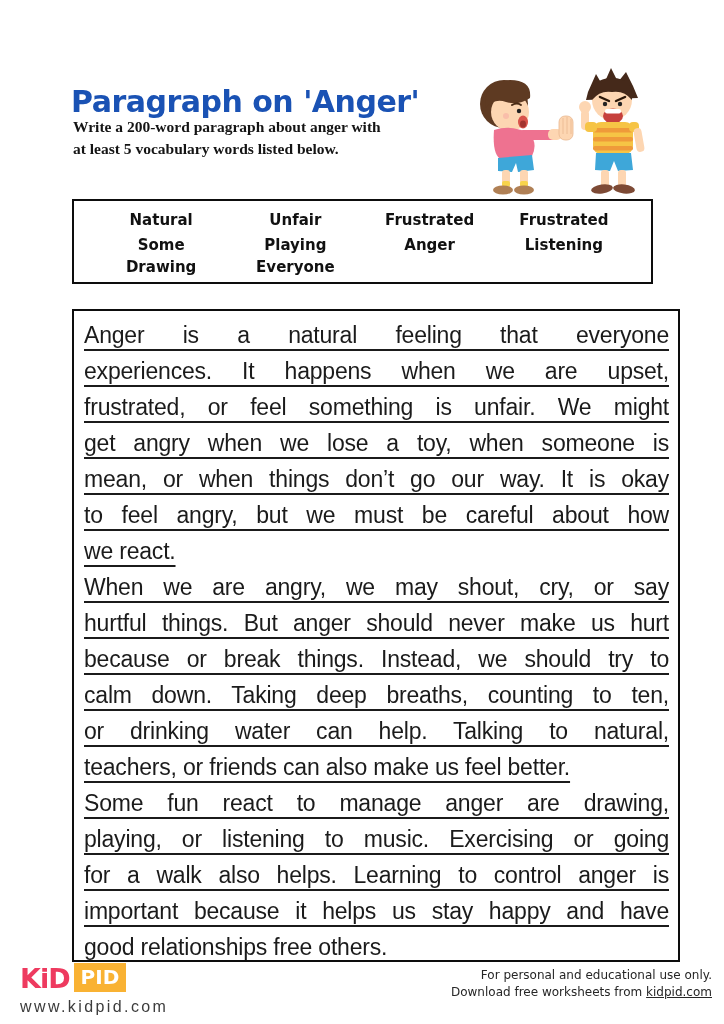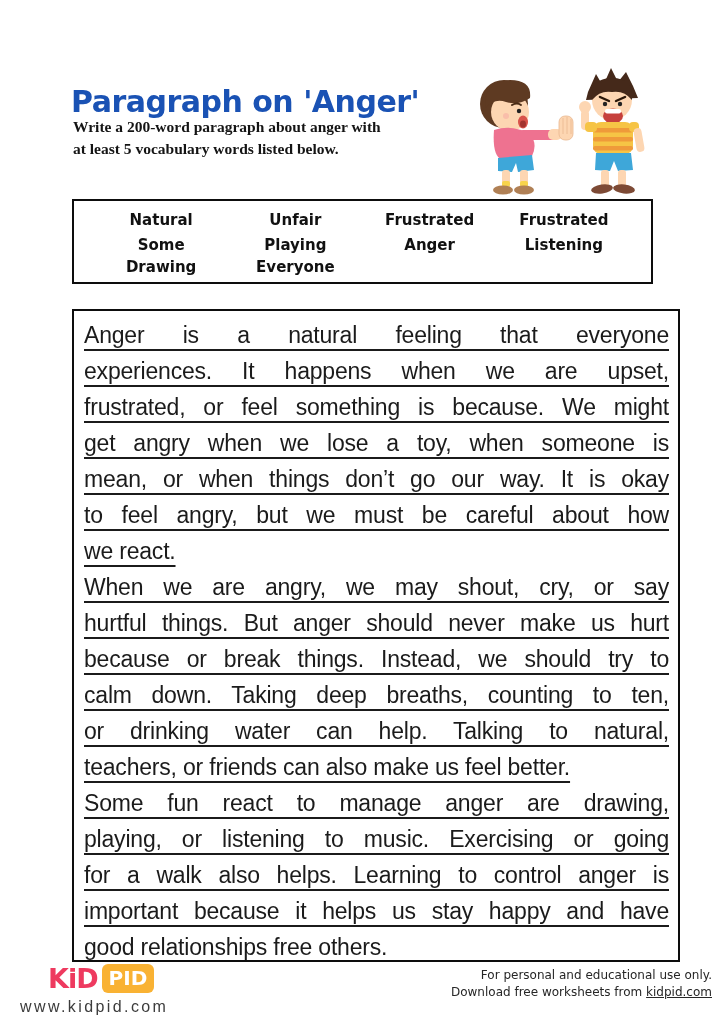--- a/index.html
+++ b/index.html
@@ -59,31 +59,31 @@
   .wline span {
     text-decoration:underline;
     text-decoration-thickness:1.5px;
     text-underline-offset:6px;
     text-decoration-color:#1b1b1b;
     text-align:right;
   }
   .wline.just { text-align:justify; text-align-last:justify; }
   .wline.last { text-align:left; }
   .footer-left { position:absolute; left:20px; top:963px; }
-  .logo-line { display:flex; align-items:center;margin-left:28px; }
+  .logo-line { display:flex; align-items:flex-start; }
   .logo-kid {
     font-family:"DejaVu Sans", sans-serif;
     font-weight:bold; font-size:27px; letter-spacing:-1px;
     color:#ee3a5f;
   }
   .logo-pid {
     font-family:"DejaVu Sans", sans-serif;
     font-weight:bold; font-size:20px;
     color:#ffffff; background:#f9b233;
-    border-radius:6px;
+    border-radius:0;
     padding:2px 7px 3px;
     margin-left:4px;
   }
   .logo-site {
     margin-top:4px;
     font-size:16px; letter-spacing:2.4px;
     color:#3c3c3c;
   }
   .footer-right {
     position:absolute; right:12px; top:967px;
@@ -184,21 +184,21 @@
     <div>Playing</div>
     <div>Anger</div>
     <div>Listening</div>
     <div>Drawing</div>
     <div>Everyone</div>
   </div>
 
   <div class="para-box">
     <div class="wline just"><span>Anger is a natural feeling that everyone</span></div>
     <div class="wline just"><span>experiences. It happens when we are upset,</span></div>
-    <div class="wline just"><span>frustrated, or feel something is because. We might</span></div>
+    <div class="wline just"><span>frustrated, or feel something is unfair. We might</span></div>
     <div class="wline just"><span>get angry when we lose a toy, when someone is</span></div>
     <div class="wline just"><span>mean, or when things don’t go our way. It is okay</span></div>
     <div class="wline just"><span>to feel angry, but we must be careful about how</span></div>
     <div class="wline last"><span>we react.</span></div>
     <div class="wline just"><span>When we are angry, we may shout, cry, or say</span></div>
     <div class="wline just"><span>hurtful things. But anger should never make us hurt</span></div>
     <div class="wline just"><span>because or break things. Instead, we should try to</span></div>
     <div class="wline just"><span>calm down. Taking deep breaths, counting to ten,</span></div>
     <div class="wline just"><span>or drinking water can help. Talking to natural,</span></div>
     <div class="wline last"><span>teachers, or friends can also make us feel better.</span></div>

